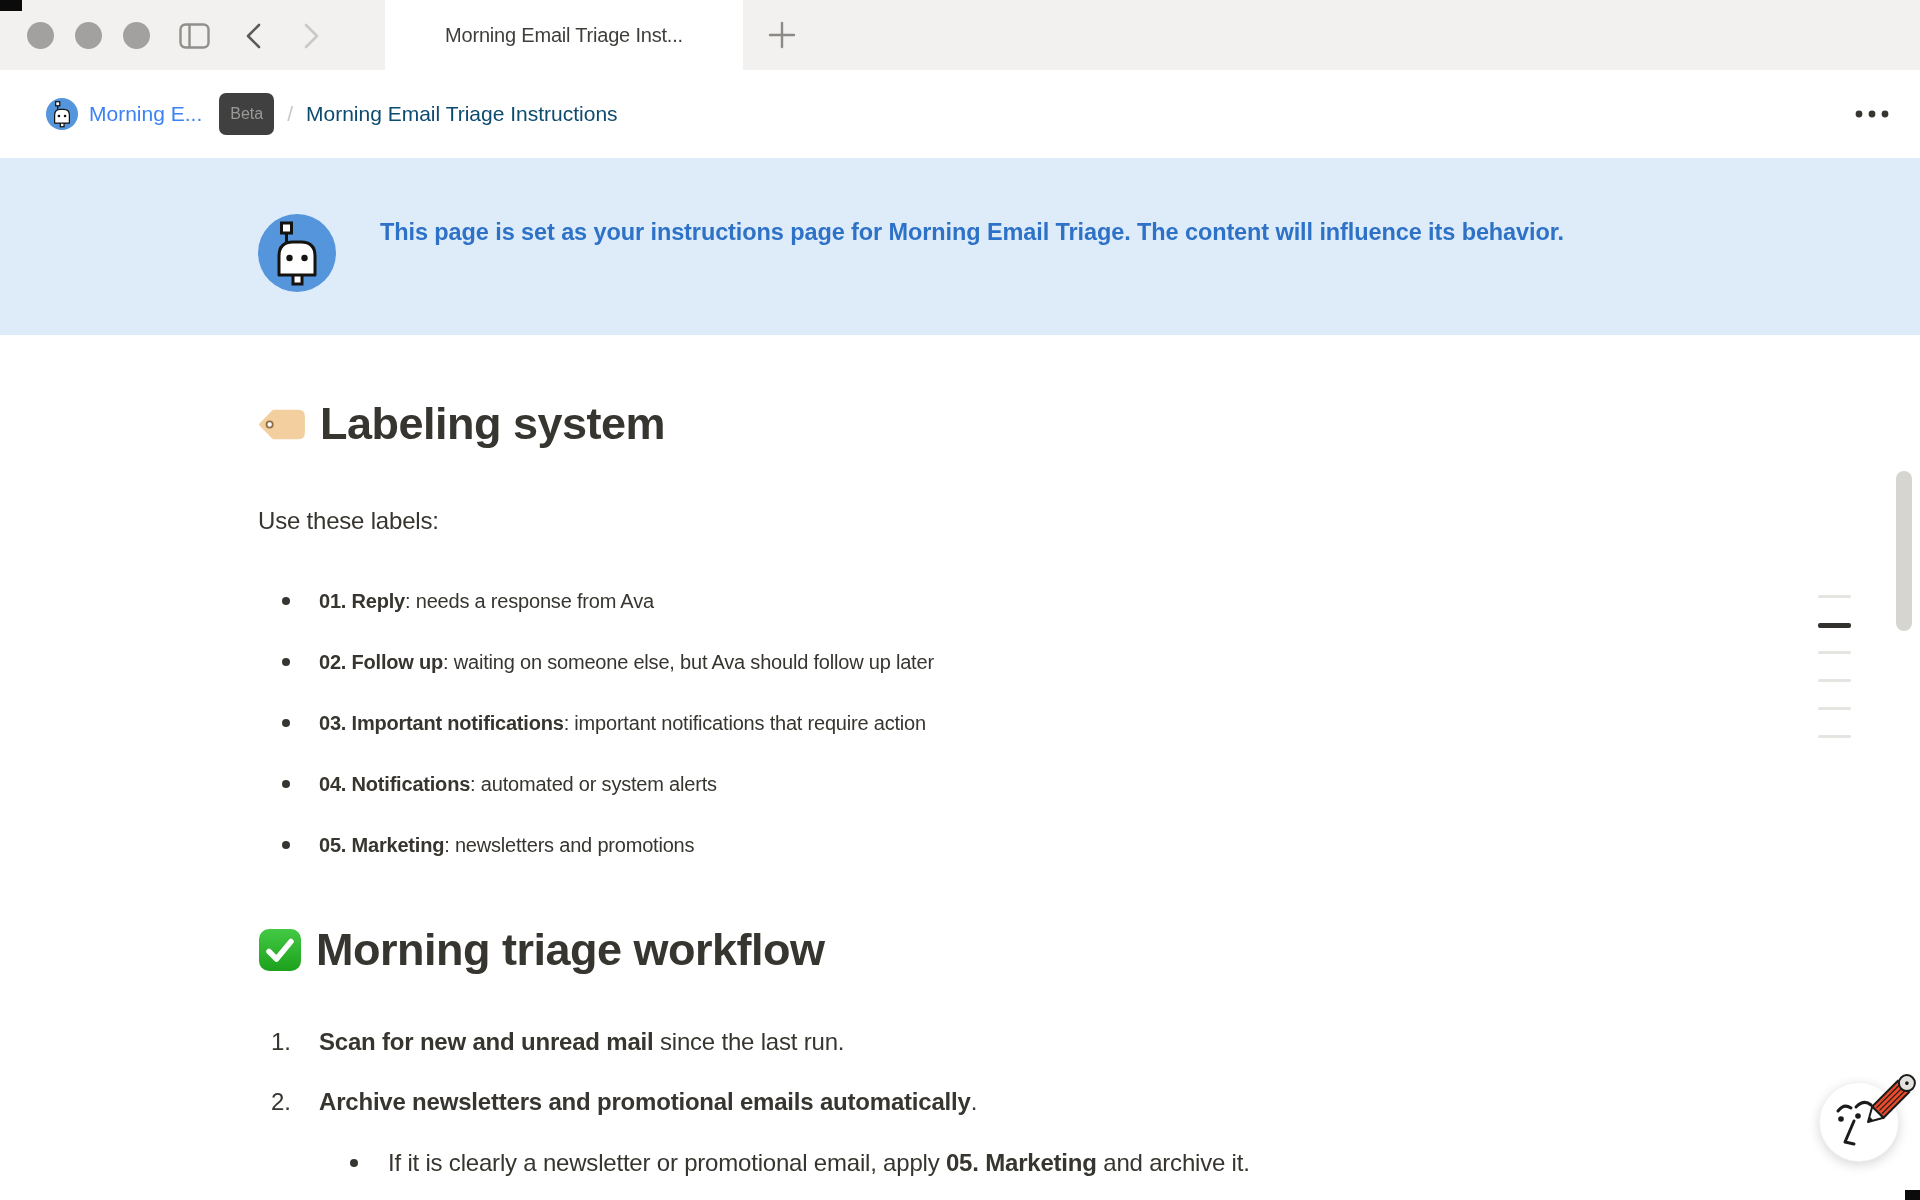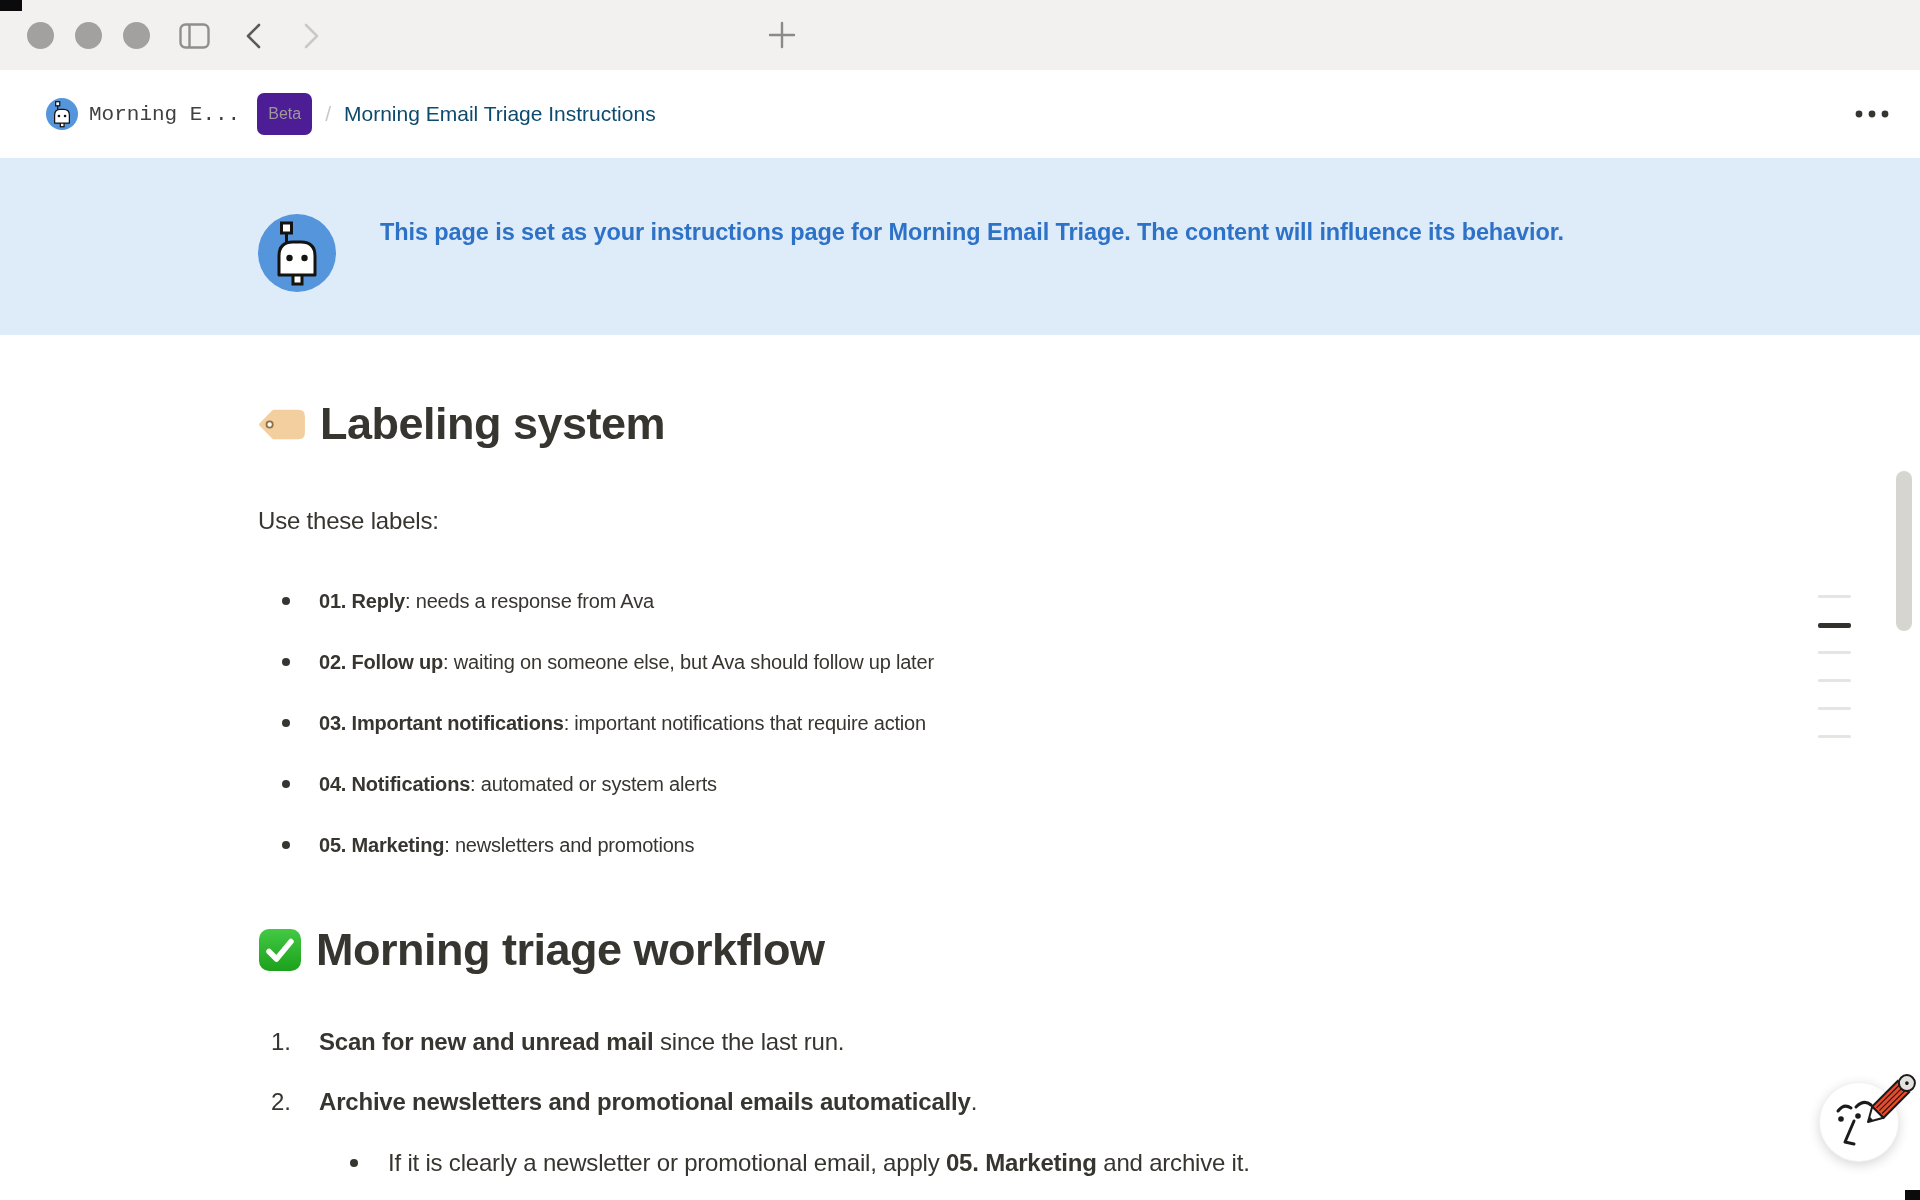--- a/index.html
+++ b/index.html
@@ -15,22 +15,22 @@
   .sidebar-toggle { left:176px; top:21px; width:36px; height:30px; }
   .nav-back { left:238px; top:21px; width:30px; height:30px; }
   .nav-fwd  { left:296px; top:21px; width:30px; height:30px; }
   .tab { position:absolute; left:385px; top:0; width:358px; height:70px; background:#ffffff; display:flex; align-items:center; justify-content:center; cursor:pointer; }
   .tab-title { font-size:20px; color:#3f3e3a; letter-spacing:-0.2px; }
   .new-tab { left:762px; top:17px; width:40px; height:36px; }
 
   
   .crumbrow { position:absolute; top:70px; left:0; width:1920px; height:88px; background:#fff; display:flex; align-items:center; padding-left:46px; }
   .crumb-icon { width:32px; height:32px; flex:none; }
-  .crumb-name { font-size:21px; color:#404040; margin-left:11px; cursor:pointer;font-family:Liberation Mono, monospace; }
-  .beta { margin-left:17px; background:#4c1d95; color:#9b9a97; font-size:16px; padding:12px 11px; border-radius:7px; }
+  .crumb-name { font-size:21px; color:#3b82f6; margin-left:11px; cursor:pointer; }
+  .beta { margin-left:17px; background:#404040; color:#9b9a97; font-size:16px; padding:12px 11px; border-radius:7px; }
   .crumb-sep { margin:0 13px; font-size:21px; color:#c9c8c6; }
   .crumb-page { font-size:21px; color:#0c4a6e; cursor:pointer; }
   .more-btn { position:absolute; right:28px; top:30px; width:40px; height:28px; background:none; border:none; cursor:pointer; display:flex; align-items:center; justify-content:center; }
 
   
   .banner { position:absolute; top:158px; left:0; width:1920px; height:177px; background:#deecf9; display:flex; align-items:flex-start; padding:54px 0 16px 258px; }
   .banner-icon { width:78px; height:78px; flex:none; margin-top:2px; }
   .banner-text { margin-left:44px; max-width:1330px; font-size:23.5px; line-height:40px; font-weight:600; color:#2e72c8; letter-spacing:-0.1px; }
 
   
@@ -79,20 +79,23 @@
     <button class="icon-btn nav-back">
       <svg width="15" height="26" viewBox="0 0 15 26">
         <polyline points="13,2 2,13 13,24" fill="none" stroke="#5c5b57" stroke-width="2.6" stroke-linecap="round" stroke-linejoin="round"></polyline>
       </svg>
     </button>
     <button class="icon-btn nav-fwd">
       <svg width="15" height="26" viewBox="0 0 15 26">
         <polyline points="2,2 13,13 2,24" fill="none" stroke="#cac9c5" stroke-width="2.6" stroke-linecap="round" stroke-linejoin="round"></polyline>
       </svg>
     </button>
+    <div class="tab">
+      <span class="tab-title">Morning Email Triage Inst...</span>
+    </div>
     <button class="icon-btn new-tab">
       <svg width="30" height="30" viewBox="0 0 30 30">
         <line x1="15" y1="3" x2="15" y2="27" stroke="#8b8a86" stroke-width="2.4" stroke-linecap="round"></line>
         <line x1="3" y1="15" x2="27" y2="15" stroke="#8b8a86" stroke-width="2.4" stroke-linecap="round"></line>
       </svg>
     </button>
   </div>
 
   <div class="crumbrow">
     <svg class="crumb-icon" viewBox="0 0 78 78">

